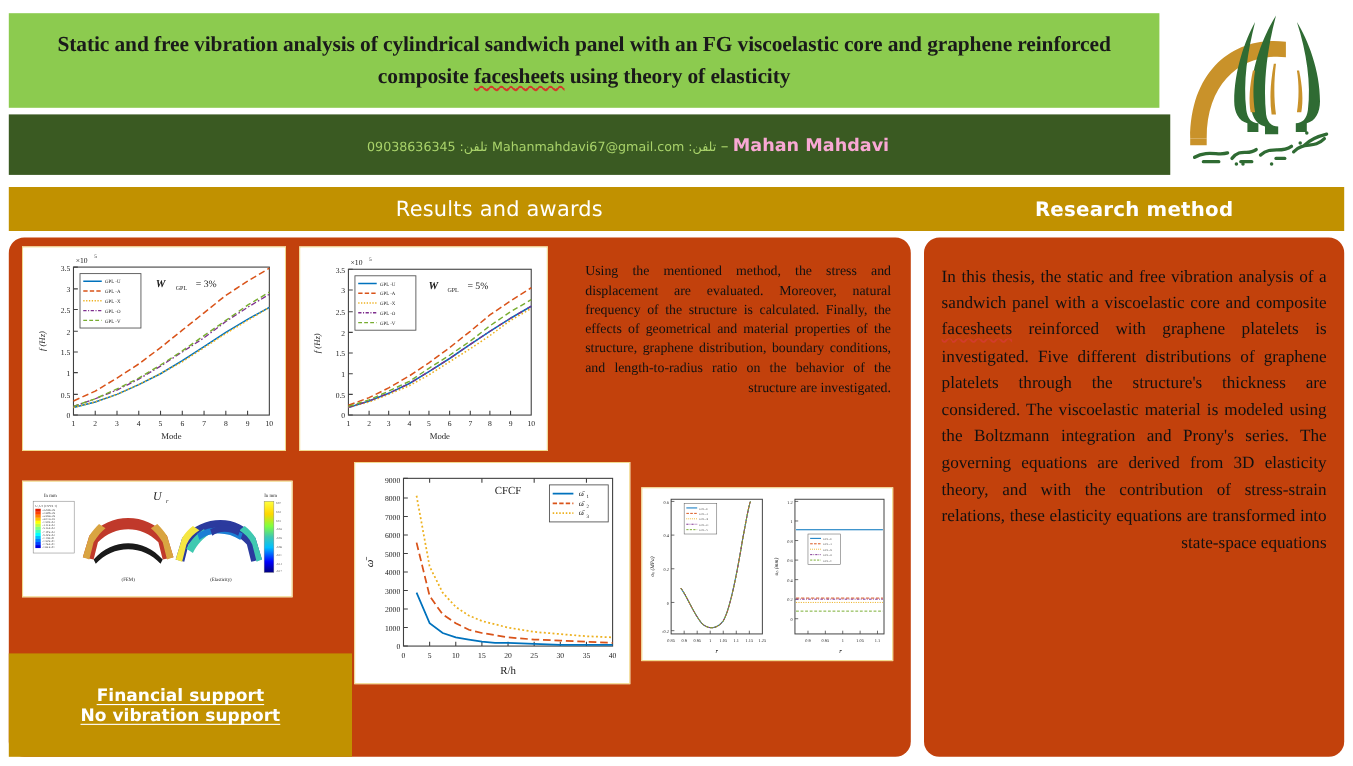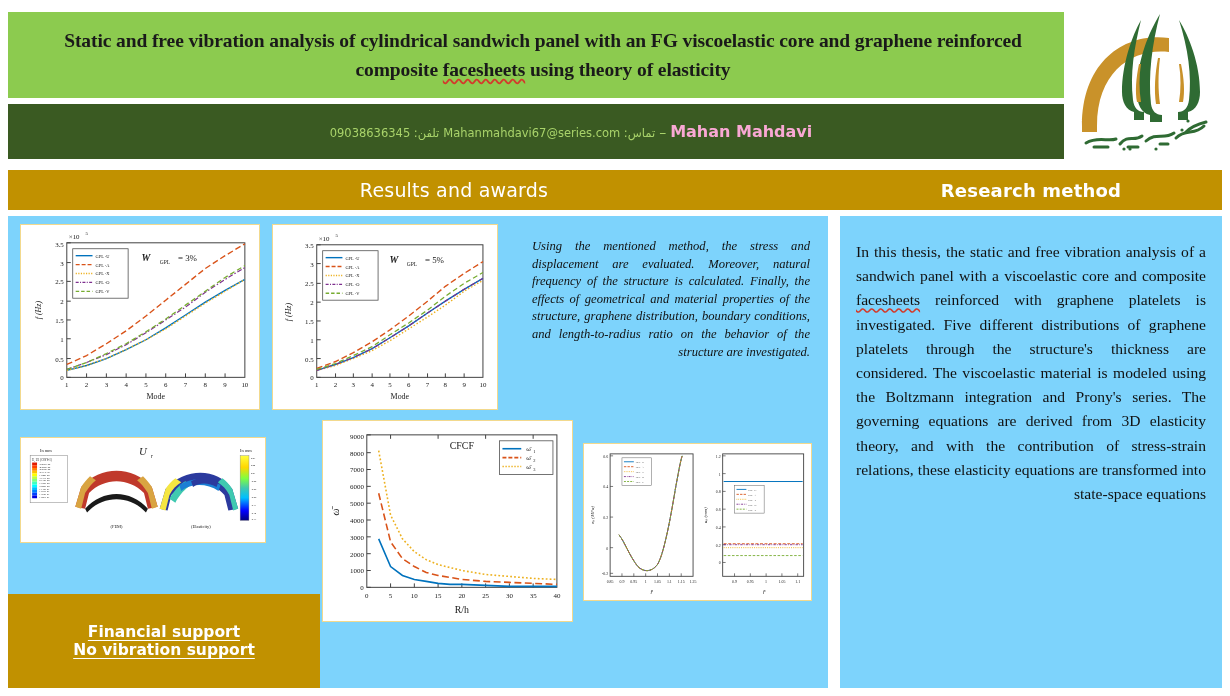--- a/index.html
+++ b/index.html
@@ -9,21 +9,21 @@
     font-family:"Liberation Serif", serif;
     overflow:hidden;
   }
   .poster{position:relative;width:1230px;height:696px;}
 
   
   .header-zone{position:absolute;left:0;top:0;width:1230px;height:168px;}
   .title-bar{
     position:absolute;left:8px;top:12px;width:1046px;height:86px;
     background:#8ccb4f;
-    display:flex;align-items:center;justify-content:center;padding-left:12px;
+    display:flex;align-items:center;justify-content:center;
   }
   .title-text{
     width:985px;text-align:center;color:#1a1a1a;
     font-family:"Liberation Serif", serif;
     font-weight:bold;font-size:19.5px;line-height:29px;
     letter-spacing:-0.1px;
   }
   .spellerr{
     text-decoration:underline;
     text-decoration-style:wavy;
@@ -60,40 +60,40 @@
   .sec-bar{position:absolute;background:#c19100;display:flex;align-items:center;justify-content:center;}
   .sec-bar-left{left:8px;top:170px;width:820px;height:40px;padding-left:36px;}
   .sec-bar-right{left:840px;top:170px;width:382px;height:40px;}
   .sec-title{
     color:#ffffff;font-family:"DejaVu Sans", sans-serif;
     font-size:19px;letter-spacing:0.2px;
   }
   .sec-title.bold{font-weight:bold;font-size:18px;}
 
   
-  .panel{position:absolute;background:#7dd3fc;}
+  .panel{position:absolute;background:#c2410c;border-radius:14px;}
   .panel-left{left:8px;top:216px;width:820px;height:472px;}
   .panel-right{left:840px;top:216px;width:382px;height:472px;}
 
   
   .method-text{
     position:absolute;left:16px;top:24px;width:350px;
     text-align:justify;text-align-last:right;
     color:#111111;
     font-family:"Liberation Serif", serif;
     font-size:15.6px;line-height:24.2px;
   }
 
   
   .abstract-text{
     position:absolute;left:532px;top:238px;width:278px;
     text-align:justify;text-align-last:right;
     color:#111111;
     font-family:"Liberation Serif", serif;
-    font-size:12.6px;line-height:17.6px;font-style:italic;
+    font-size:12.6px;line-height:17.6px;
   }
 
   
   .fig{position:absolute;background:#ffffff;border:1px solid #f2d98d;box-sizing:border-box;}
   .fig-f1{left:20px;top:224px;width:240px;height:186px;}
   .fig-f2{left:272px;top:224px;width:226px;height:186px;}
   .fig-f3{left:20px;top:437px;width:246px;height:106px;}
   .fig-f4{left:322px;top:420px;width:251px;height:202px;}
   .fig-f5{left:583px;top:443px;width:229px;height:158px;}
   .fig svg{display:block;width:100%;height:100%;}
@@ -117,21 +117,21 @@
 
   <div class="header-zone">
 
     <div class="title-bar">
       <div class="title-text"><span>Static and free vibration analysis of cylindrical sandwich panel with an FG viscoelastic core and graphene reinforced composite </span><span class="spellerr">facesheets</span><span> using theory of elasticity</span></div>
     </div>
 
     <div class="author-bar">
       <div class="author-line">
         <span class="author-phone">تلفن: 09038636345</span>
-        <span class="author-contact">تماس: Mahanmahdavi67@series.com</span>
+        <span class="author-contact">تلفن: Mahanmahdavi67@gmail.com</span>
         <span class="author-dash">–</span>
         <span class="author-name">Mahan Mahdavi</span>
       </div>
     </div>
 
     <div class="logo">
       <svg viewBox="0 0 158 155" xmlns="http://www.w3.org/2000/svg">
         <rect x="0" y="0" width="158" height="155" fill="#ffffff"></rect>
 
         <g>

